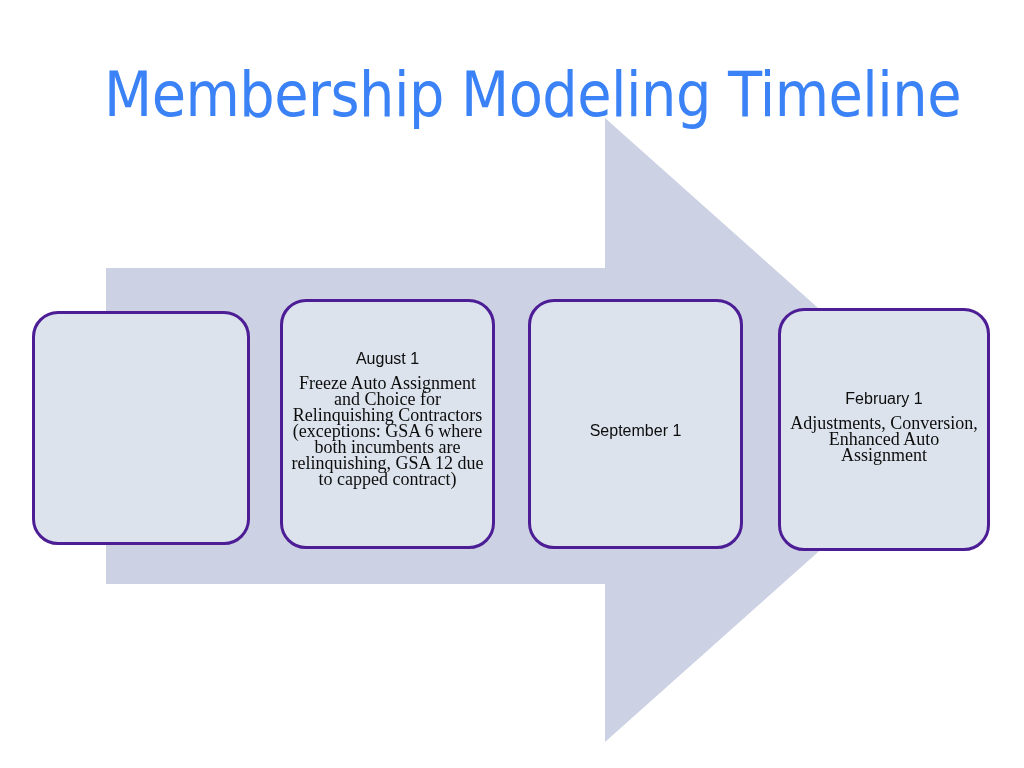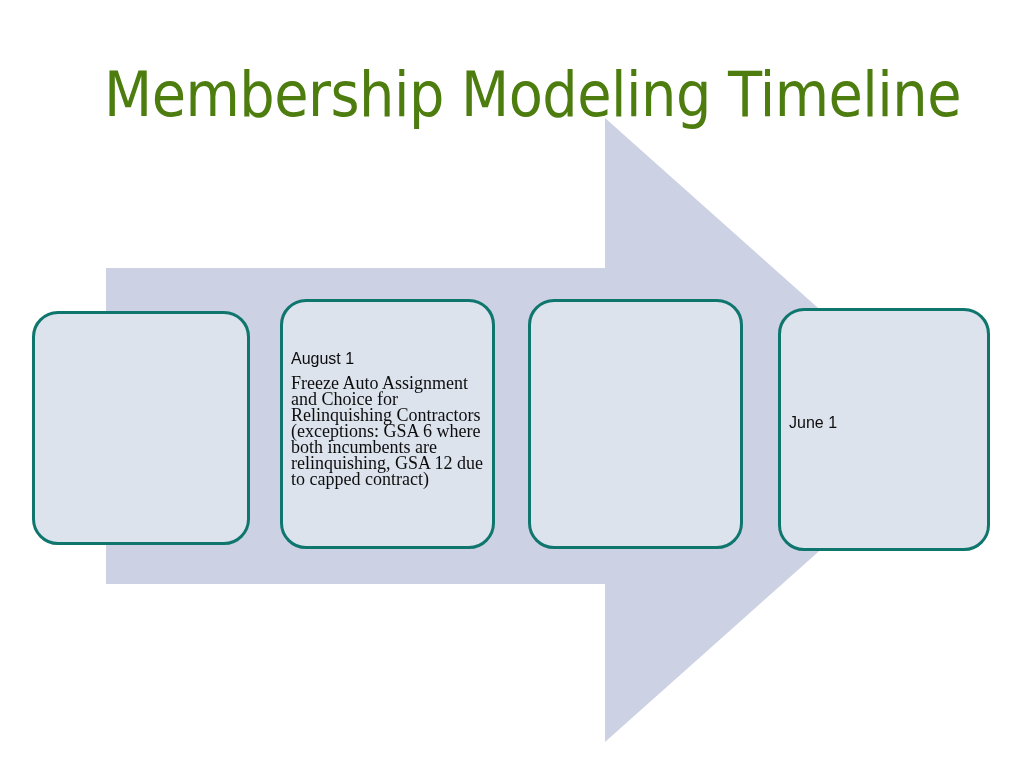--- a/index.html
+++ b/index.html
@@ -32,49 +32,49 @@
     left: 104px;
     top: 56px;
     width: 860px;
     height: 84px;
     font-family: "DejaVu Sans Condensed", "Liberation Sans Narrow", "Liberation Sans", sans-serif;
     font-stretch: condensed;
     font-weight: 300;
     font-size: 62px;
     line-height: 78px;
     letter-spacing: -0.5px;
-    color: #4d7c0f;
+    color: #3b82f6;
     white-space: nowrap;
     z-index: 5;
   }
 
   
   #timeline-arrow {
     position: absolute;
     left: 0;
     top: 0;
     width: 1024px;
     height: 768px;
     z-index: 1;
     pointer-events: none;
   }
 
   
   .milestone {
     position: absolute;
     box-sizing: border-box;
     background: #dce3ed;
-    border: 3px solid #0f766e;
+    border: 3px solid #4c1d95;
     border-radius: 26px;
     z-index: 3;
     display: flex;
     flex-direction: column;
     justify-content: center;
     align-items: center;
-    text-align: left;
+    text-align: center;
     padding: 6px 8px;
     color: #0d0d0d;
   }
   .milestone .ms-inner {
     width: 100%;
   }
   .ms-date {
     display: block;
     font-family: "Liberation Sans", sans-serif;
     font-size: 16px;
@@ -121,22 +121,24 @@
 
   <div class="milestone" id="milestone-2">
     <div class="ms-inner">
       <span class="ms-date">August 1</span>
       <span class="ms-body">Freeze Auto Assignment and Choice for Relinquishing Contractors (exceptions: GSA 6 where both incumbents are relinquishing, GSA 12 due to capped contract)</span>
     </div>
   </div>
 
   <div class="milestone" id="milestone-3">
     <div class="ms-inner">
+      <span class="ms-date">September 1</span>
     </div>
   </div>
 
   <div class="milestone" id="milestone-4">
     <div class="ms-inner">
-      <span class="ms-date">June 1</span>
+      <span class="ms-date">February 1</span>
+      <span class="ms-body">Adjustments, Conversion, Enhanced Auto Assignment</span>
     </div>
   </div>
 
 </div>
 
 </body></html>

